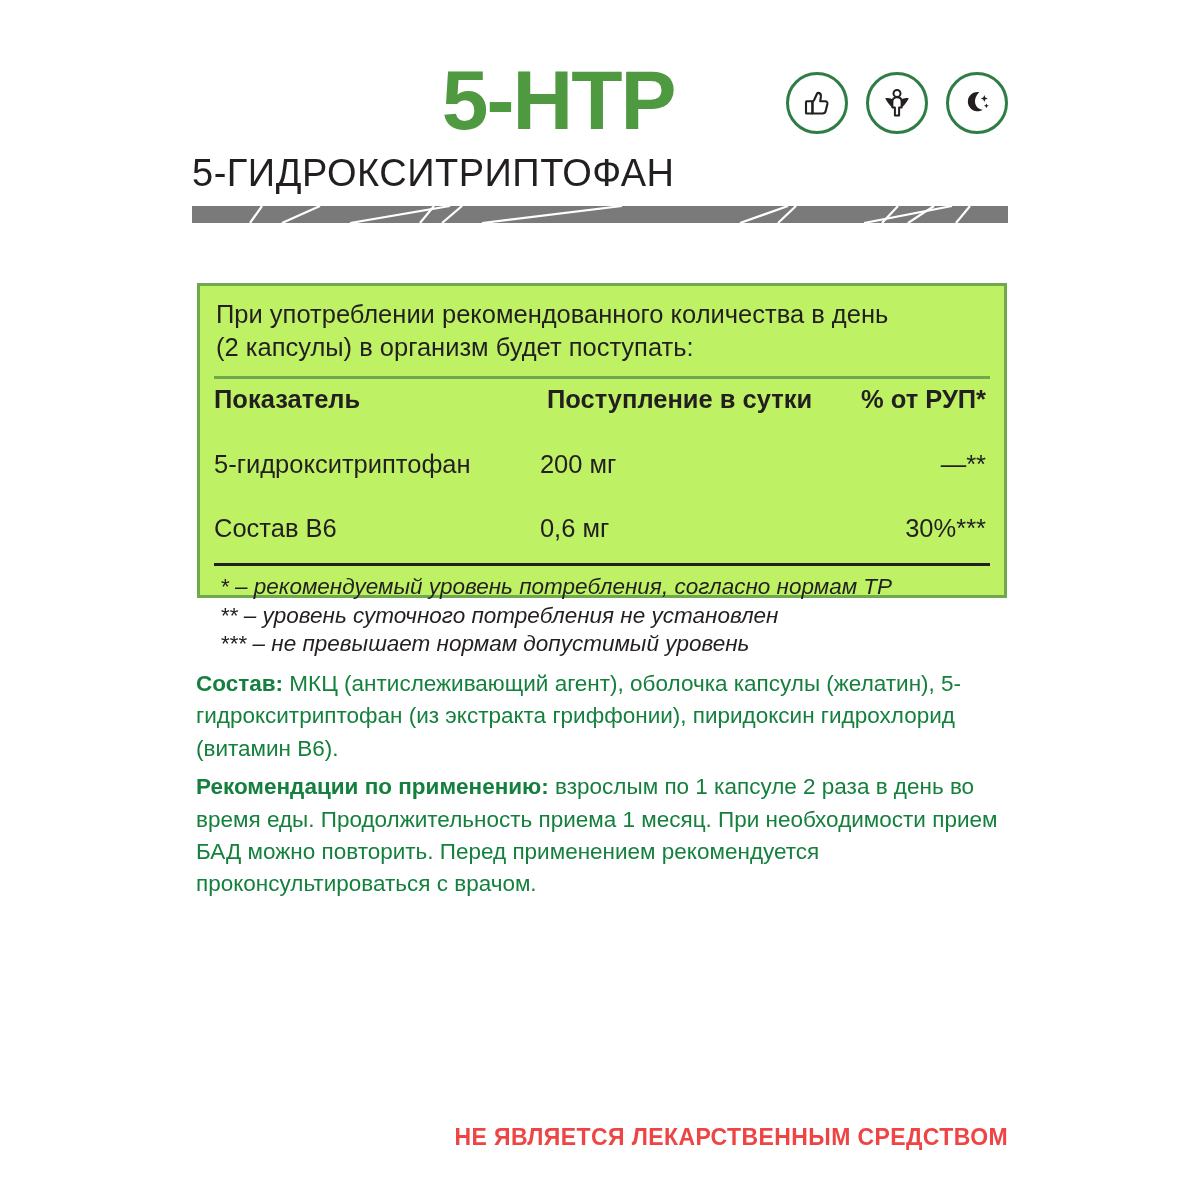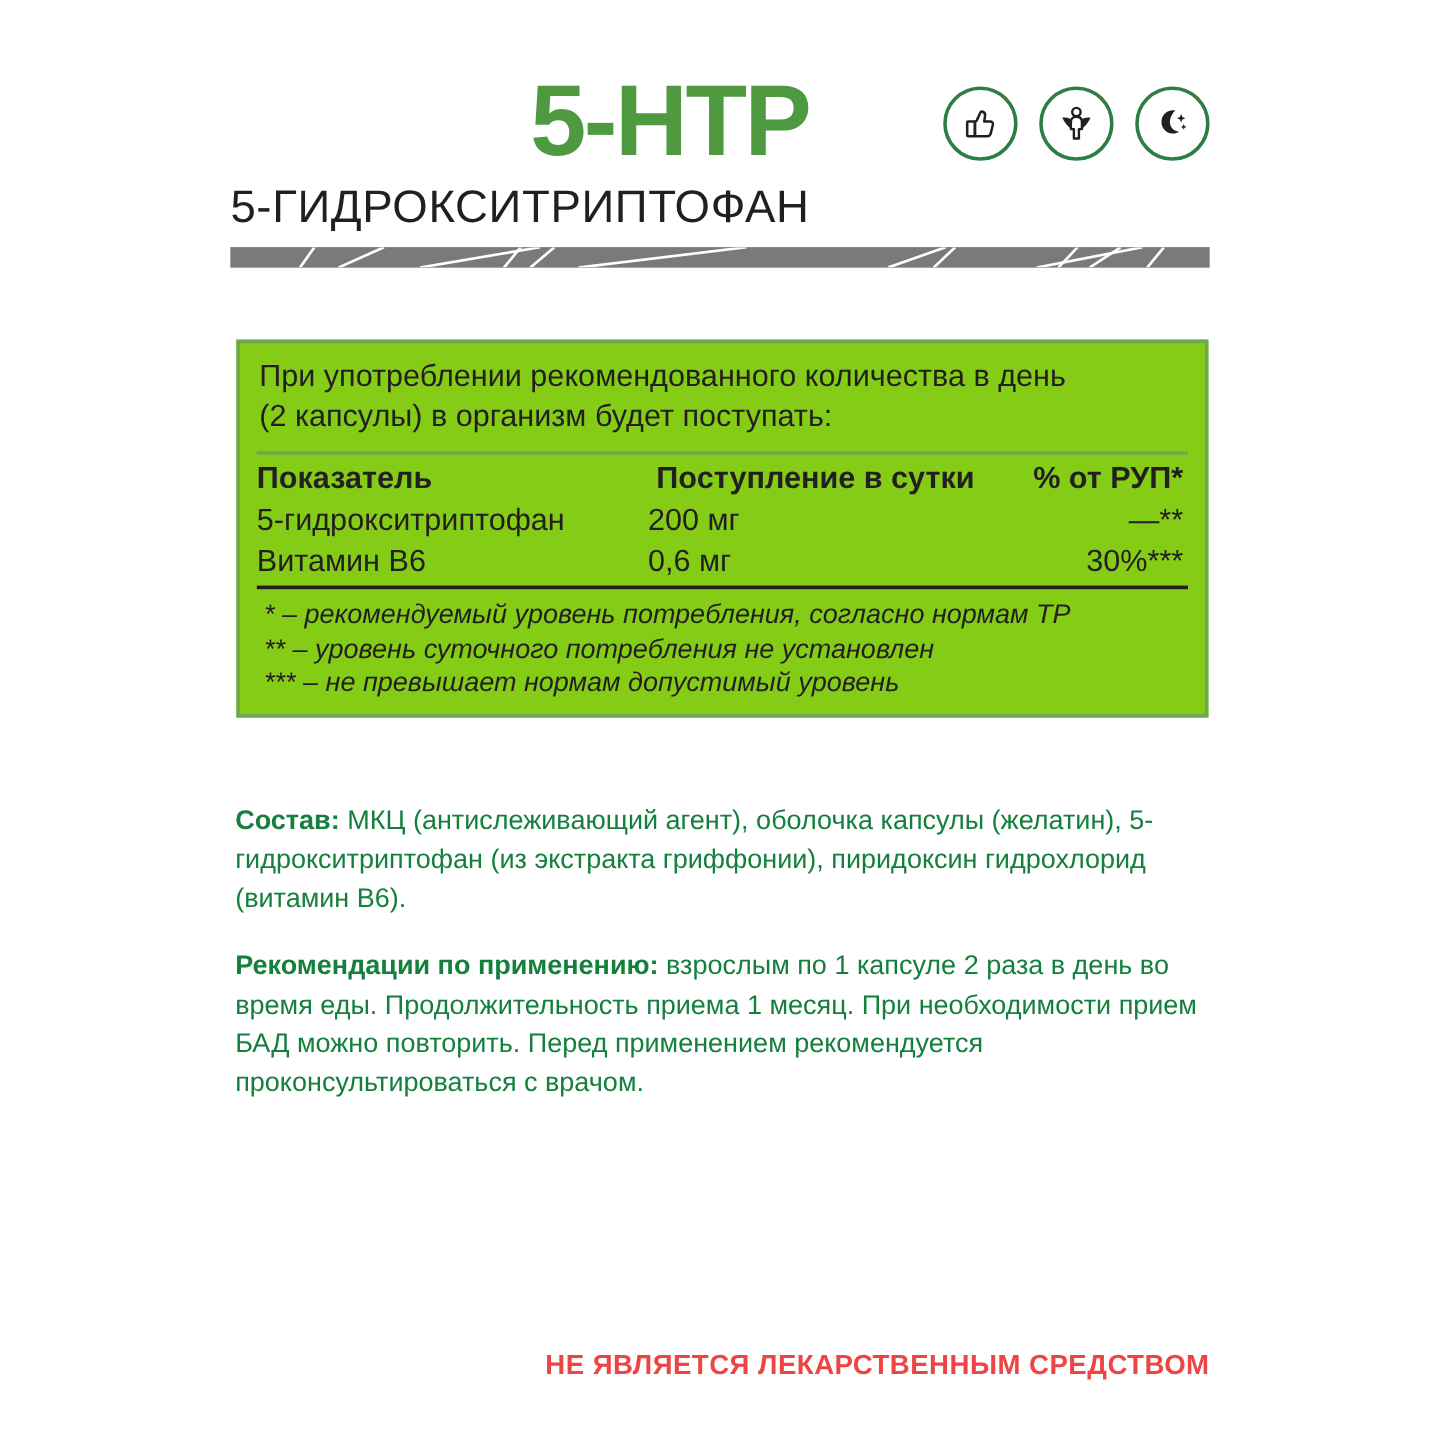--- a/index.html
+++ b/index.html
@@ -83,21 +83,21 @@
 
   
   #nutrition-panel {
     position: absolute;
     left: 197px;
     top: 283px;
     width: 810px;
     height: 315px;
     border: 3px solid #6fa84f;
     box-sizing: border-box;
-    background: #84cc16;
+    background: #bef264;
   }
   #intake-statement {
     padding: 12px 16px 4px 16px;
     font-size: 25.5px;
     line-height: 1.3;
     color: #231f20;
   }
   #intake-statement .ln { display: block; white-space: nowrap; }
 
   .rule-green {
@@ -116,21 +116,21 @@
     margin: 0 14px;
     border-collapse: collapse;
     table-layout: fixed;
   }
   #nutrient-table col.c-name  { width: 42%; }
   #nutrient-table col.c-amt   { width: 36%; }
   #nutrient-table col.c-pct   { width: 22%; }
 
   #nutrient-table th,
   #nutrient-table td {
-    padding: 2px 0;
+    padding: 17px 0;
     font-size: 25.5px;
     line-height: 1.19;
     color: #231f20;
     vertical-align: top;
   }
   #nutrient-table thead th {
     font-weight: bold;
     padding-top: 5px;
   }
   #nutrient-table th.h-name { text-align: left; }
@@ -153,21 +153,21 @@
   #body-copy {
     position: absolute;
     left: 196px;
     top: 668px;
     width: 812px;
     font-size: 22.5px;
     line-height: 1.44;
     color: #15803d;
   }
   #body-copy p { margin: 0 0 0 0; }
-  #body-copy p + p { margin-top: 24px; }
+  #body-copy p + p { margin-top: 6px; }
   #body-copy .lead { font-weight: bold; }
 
   
   #footer-disclaimer {
     position: absolute;
     left: 0;
     top: 1124px;
     width: 1008px;
     text-align: right;
     font-size: 23px;
@@ -271,21 +271,21 @@
         <th class="h-pct">% от РУП*</th>
       </tr>
     </thead>
     <tbody>
       <tr>
         <td class="v-name">5-гидрокситриптофан</td>
         <td class="v-amt">200 мг</td>
         <td class="v-pct">—**</td>
       </tr>
       <tr>
-        <td class="v-name">Витамин В6</td>
+        <td class="v-name">Состав В6</td>
         <td class="v-amt">0,6 мг</td>
         <td class="v-pct">30%***</td>
       </tr>
     </tbody>
   </table>
 
   <div class="rule-black"></div>
 
   <div id="footnotes">
     <span class="fn">* – рекомендуемый уровень потребления, согласно нормам ТР</span>

